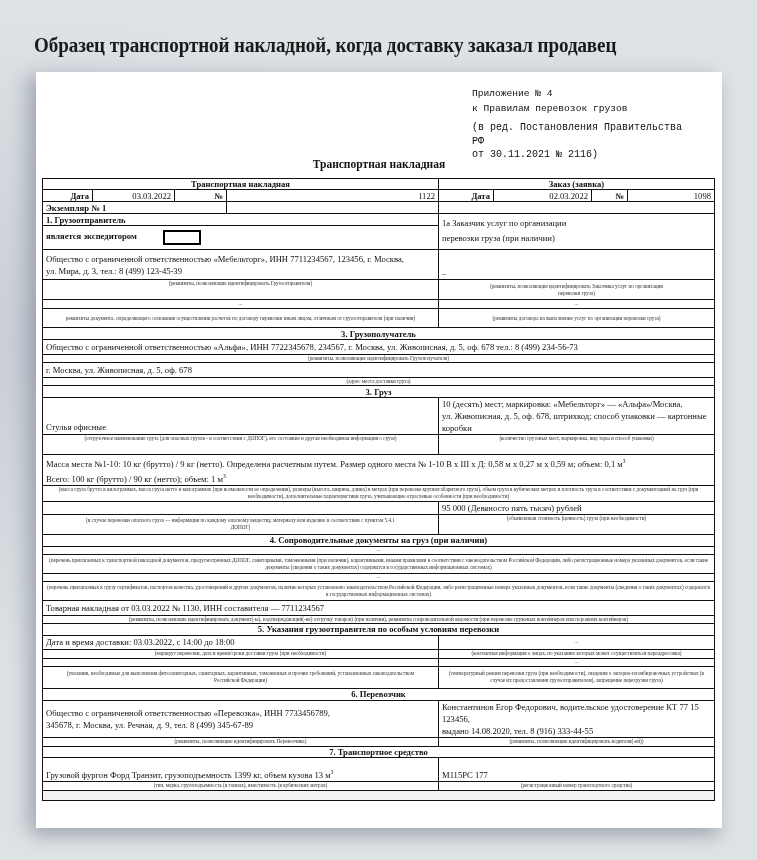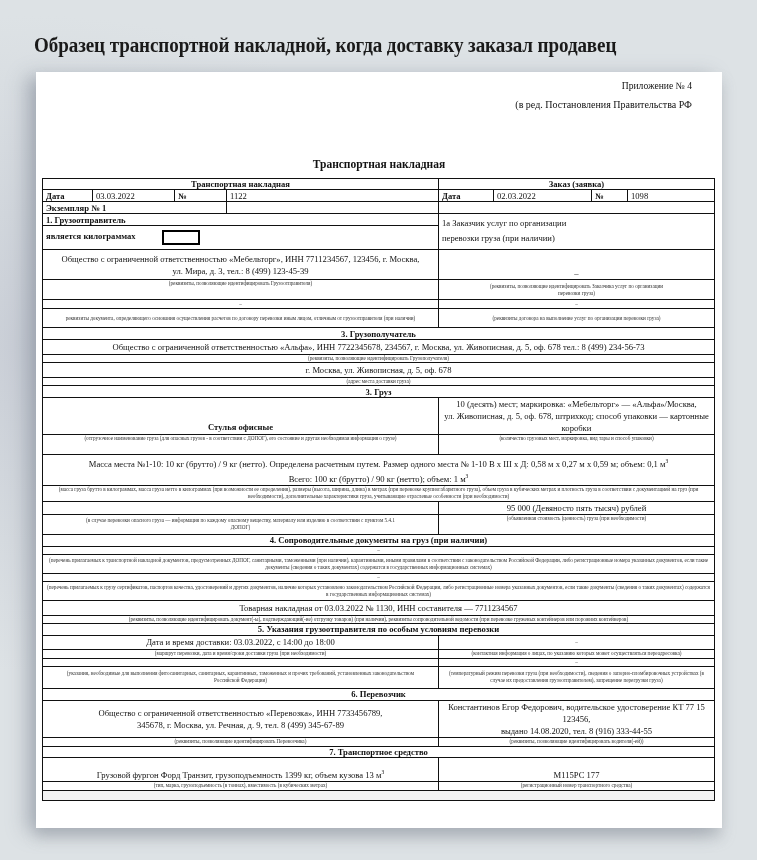--- a/index.html
+++ b/index.html
@@ -21,61 +21,63 @@
     color: #1a1a1a;
     transform: scaleX(0.93); transform-origin: left center;
     white-space: nowrap;
   }
   .page {
     position: absolute; left: 36px; top: 72px; width: 686px; height: 756px;
     background: #ffffff;
     box-shadow: -10px 4px 18px rgba(120,128,145,0.45), 0 10px 12px rgba(150,155,160,0.35);
   }
   .appendix {
-    position: absolute; right: 30px; top: 6px; width: 220px;
-    text-align: right; font-size: 9.6px; line-height: 15px;
+    position: absolute; right: 30px; top: 14px; width: 220px;
+    text-align: left; font-size: 9.6px; line-height: 15px; font-family: Liberation Mono, monospace;
   }
   .appendix .gap { height: 5px; }
   .appendix .small { font-size: 10px; line-height: 13.5px; }
   .doc-title {
     position: absolute; left: 0; right: 0; top: 86px; text-align: center;
     font-weight: bold; font-size: 11.5px;
   }
   table.tn {
     position: absolute; left: 6px; top: 106px; width: 672px;
     border-collapse: collapse; table-layout: fixed;
     font-size: 8.6px;
   }
   table.tn td {
     border: 1.3px solid #111; padding: 0 3px; vertical-align: middle;
     overflow: hidden;
   }
-  .c { text-align: left; }
+  .c { text-align: right; }
   .b { font-weight: bold; }
   .cap { font-size: 5.2px; line-height: 7px; text-align: center; color: #333; }
-  .val { font-size: 8.6px; line-height: 12px; text-align: center; }
+  .val { font-size: 8.6px; line-height: 12px; text-align: left; }
   .sec { font-weight: bold; text-align: center; font-size: 8.6px; }
   .box {
     display: inline-block; width: 34px; height: 11px; border: 2px solid #000;
     vertical-align: middle; margin-left: 24px;
   }
   sup { font-size: 5.5px; }
 </style>
 </head>
 <body>
 
 <div class="bg-shade"></div>
 
 <div class="heading">Образец транспортной накладной, когда доставку заказал продавец</div>
 
 <div class="page">
   <div class="appendix">
     <div>Приложение № 4</div>
+    <div>к Правилам перевозок грузов</div>
     <div class="gap"></div>
     <div class="small">(в ред. Постановления Правительства РФ</div>
+    <div class="small">от 30.11.2021 № 2116)</div>
   </div>
 
   <div class="doc-title">Транспортная накладная</div>
 
   <table class="tn">
     <colgroup>
       <col style="width:50px">
         <col style="width:82px">
         <col style="width:52px">
         <col style="width:212px">
@@ -108,21 +110,21 @@
 
     <tr style="height:12px">
       <td colspan="4" class="b">1. Грузоотправитель</td>
       <td colspan="4" rowspan="2" style="vertical-align:top; padding-top:2px; line-height:15px;">
         <div>1а Заказчик услуг по организации</div>
         <div>перевозки груза (при наличии)</div>
       </td>
     </tr>
     <tr style="height:24px">
       <td colspan="4" class="b">
-        <span>является килограммах</span>
+        <span>является экспедитором</span>
         <span class="box"></span>
       </td>
     </tr>
     <tr style="height:30px">
       <td colspan="4" class="val">
         <div>Общество с ограниченной ответственностью «Мебельторг», ИНН 7711234567, 123456, г. Москва,</div>
         <div>ул. Мира, д. 3, тел.: 8 (499) 123-45-39</div>
       </td>
       <td colspan="4" class="val" style="vertical-align:bottom;">–</td>
     </tr>
@@ -152,21 +154,21 @@
       <td colspan="8" class="val">г. Москва, ул. Живописная, д. 5, оф. 678</td>
     </tr>
     <tr style="height:8px">
       <td colspan="8" class="cap">(адрес места доставки груза)</td>
     </tr>
 
     <tr style="height:12px">
       <td colspan="8" class="sec">3. Груз</td>
     </tr>
     <tr style="height:30px">
-      <td colspan="4" class="val" style="vertical-align:bottom; padding-bottom:1px;font-weight:bold;">Стулья офисные</td>
+      <td colspan="4" class="val" style="vertical-align:bottom; padding-bottom:1px;">Стулья офисные</td>
       <td colspan="4" class="val" style="vertical-align:bottom;">
         <div>10 (десять) мест; маркировка: «Мебельторг» — «Альфа»/Москва,</div>
         <div>ул. Живописная, д. 5, оф. 678, штрихкод; способ упаковки — картонные коробки</div>
       </td>
     </tr>
     <tr style="height:20px">
       <td colspan="4" class="cap" style="vertical-align:top; padding:0 10px;">(отгрузочное наименование груза (для опасных грузов - в соответствии с ДОПОГ), его состояние и другая необходимая информация о грузе)</td>
       <td colspan="4" class="cap" style="vertical-align:top;">(количество грузовых мест, маркировка, вид тары и способ упаковки)</td>
     </tr>
     <tr style="height:28px">

